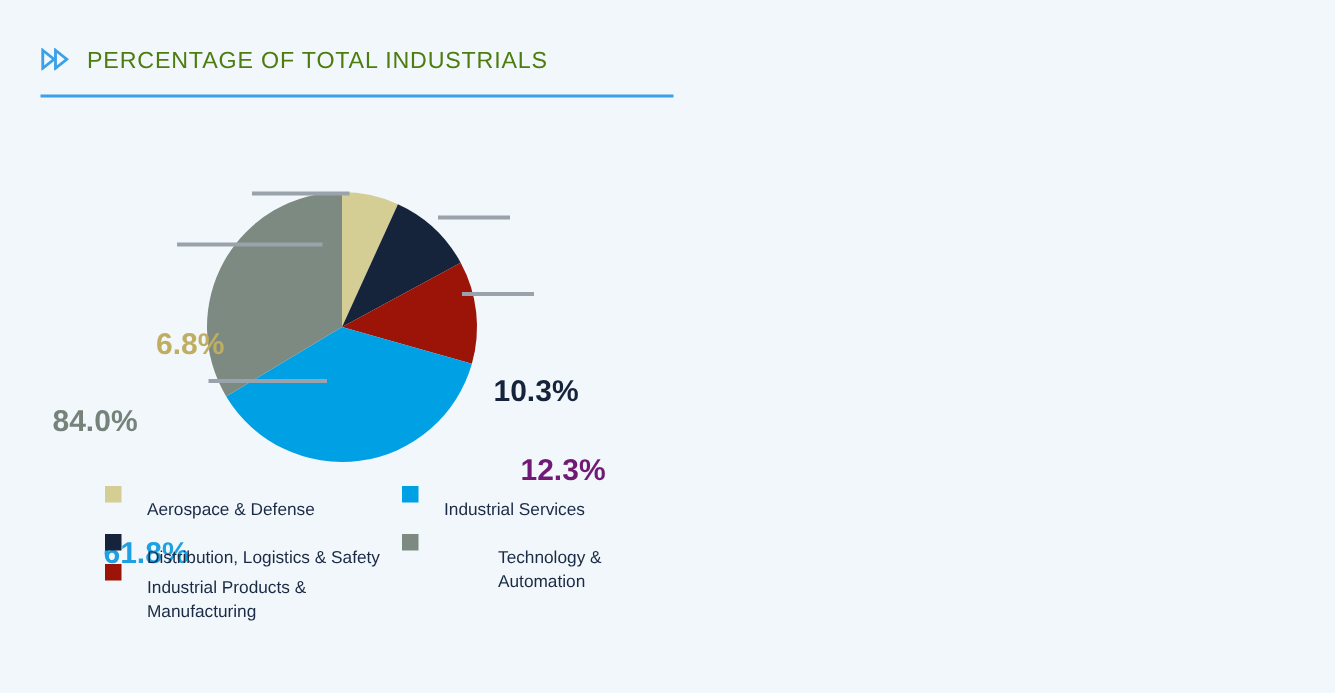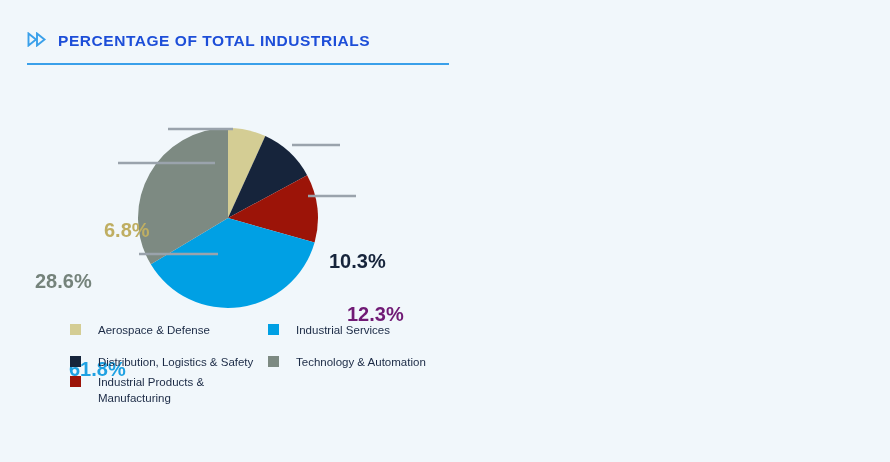--- a/index.html
+++ b/index.html
@@ -13,21 +13,21 @@
   .panel{position:absolute;top:0;height:462px;}
   #panel-left{left:0;width:470px;}
   #panel-right{left:470px;width:420px;}
 
   
   .hdr{position:absolute;}
   #hdr-left{left:27px;top:30px;width:420px;}
   .hdr-row{display:flex;align-items:flex-start;}
   .chev{flex:0 0 auto;margin-right:11px;margin-top:2px;line-height:0;}
   .hdr-title{
-    font-size:15.5px;font-weight:bold;color:#1d4ed8;
+    font-size:15.5px;font-weight:normal;color:#4d7c0f;
     letter-spacing:0.55px;line-height:1.42;
     text-transform:uppercase;
   }
   .rule{height:2px;background:#3aa0ea;margin-top:11px;}
   #rule-left{width:422px;}
 
   
   #pie-wrap{position:absolute;left:0;top:100px;width:470px;height:230px;}
   #pie-svg{position:absolute;left:0;top:0;}
 
@@ -37,26 +37,26 @@
   #pct-0{left:104px;top:119px;color:#bfae62;}      
   #pct-1{left:329px;top:150px;color:#16243b;}      
   #pct-2{left:347px;top:203px;color:#701a75;}      
   #pct-3{left:69px;top:258px;color:#1ea1e2;}       
   #pct-4{left:35px;top:170px;color:#75837b;}       
 
   
   #legend{position:absolute;left:70px;top:322px;width:390px;}
   .lg-item{position:absolute;display:flex;align-items:flex-start;}
   .lg-sw{width:11px;height:11px;flex:0 0 auto;margin-top:2px;}
-  .lg-txt{font-size:11.5px;color:#1b2a45;margin-left:17px;line-height:1.42;}
+  .lg-txt{font-size:11.5px;color:#1b2a45;margin-left:17px;line-height:1.42;margin-top:10px;}
   #lg-0{left:0;top:0;}
   #lg-1{left:0;top:32px;}
   #lg-2{left:0;top:52px;}
   #lg-3{left:198px;top:0;}
-  #lg-4{left:198px;top:32px;}
+  #lg-4{left:198px;top:32px;gap:36px;}
 </style>
 </head>
 <body>
 
 <div class="panel" id="panel-left">
 
   <div class="hdr" id="hdr-left">
     <div class="hdr-row">
       <span class="chev">
         <svg width="20" height="15" viewBox="0 0 20 15">
@@ -85,21 +85,21 @@
           <line x1="292" y1="45" x2="340" y2="45" stroke="#9aa3ac" stroke-width="2.6"></line>
           <line x1="308" y1="96" x2="356" y2="96" stroke="#9aa3ac" stroke-width="2.6"></line>
           <line x1="139" y1="154" x2="218" y2="154" stroke="#9aa3ac" stroke-width="2.6"></line>
           <line x1="118" y1="63" x2="215" y2="63" stroke="#9aa3ac" stroke-width="2.6"></line>
         </g>
     </svg>
     <div class="pct" id="pct-0">6.8%</div>
     <div class="pct" id="pct-1">10.3%</div>
     <div class="pct" id="pct-2">12.3%</div>
     <div class="pct" id="pct-3">61.8%</div>
-    <div class="pct" id="pct-4">28.6%</div>
+    <div class="pct" id="pct-4">84.0%</div>
   </div>
 
   <div id="legend">
     <div class="lg-item" id="lg-0">
       <span class="lg-sw" style="background: rgb(212, 205, 148);"></span>
       <span class="lg-txt">Aerospace &amp; Defense</span>
     </div>
     <div class="lg-item" id="lg-1">
       <span class="lg-sw" style="background: rgb(22, 36, 59);"></span>
       <span class="lg-txt">Distribution, Logistics &amp; Safety</span>

